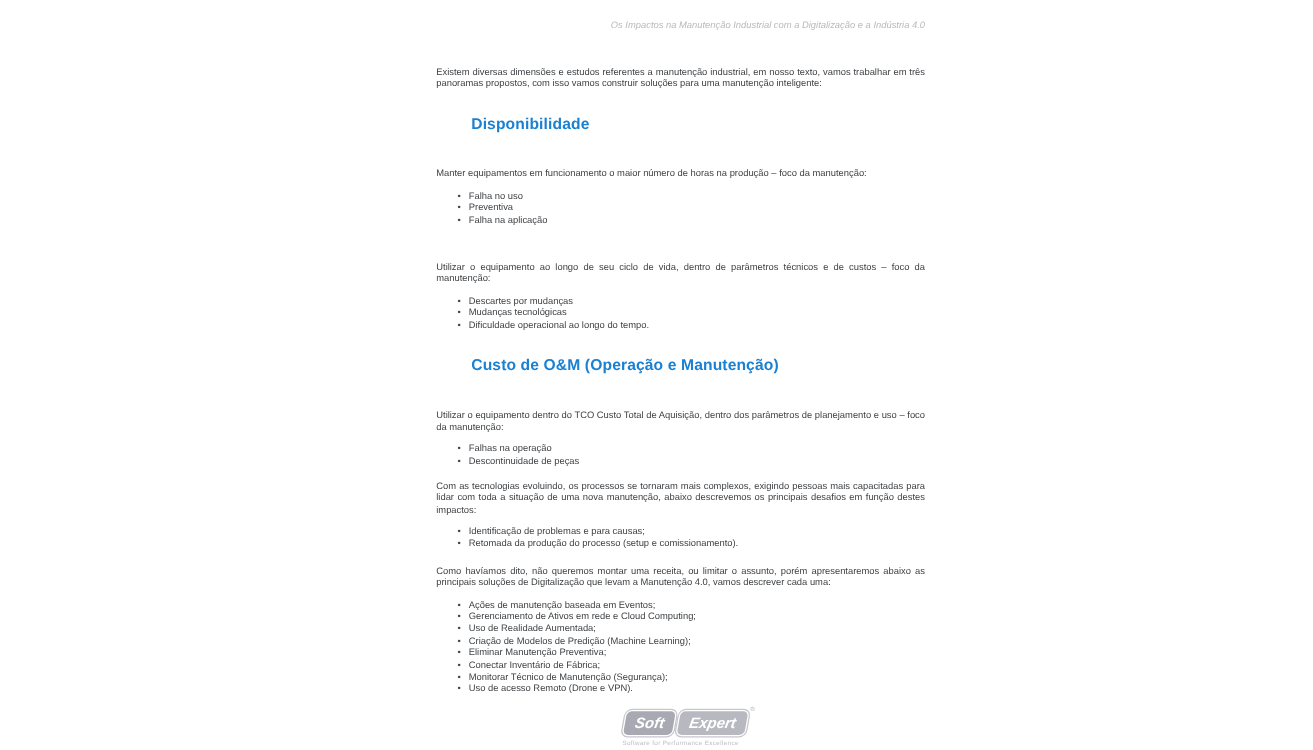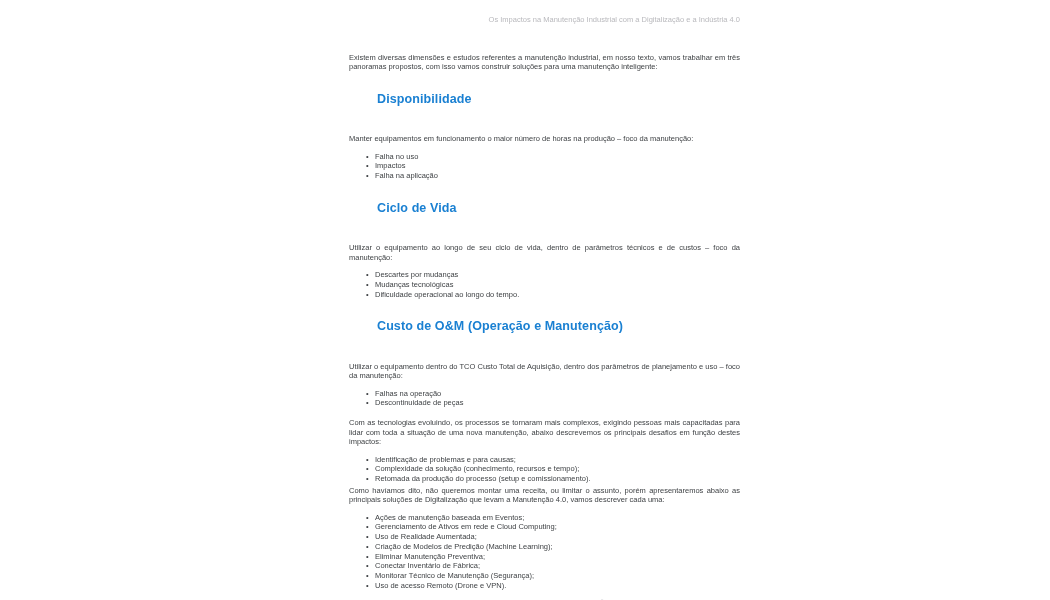--- a/index.html
+++ b/index.html
@@ -11,20 +11,21 @@
     left: 349px;
     top: 15px;
     width: 391px;
     color: #3f4245;
   }
 
   .running-header {
     text-align: right;
     font-size: 7.5px;
     line-height: 9.5px;
+    font-style: italic;
     color: #b9b9bd;
     margin-bottom: 6px;
   }
 
   p {
     font-size: 7.5px;
     line-height: 9.5px;
     text-align: justify;
     color: #3f4245;
     margin-top: 28px;
@@ -53,21 +54,21 @@
   }
   li::before {
     content: "\2022";
     position: absolute;
     left: 17px;
     top: 0;
     color: #3f4245;
   }
 
   .para-gap   { margin-top: 10px; }
-  .para-gap2  { margin-top: 2px; }
+  .para-gap2  { margin-top: 12px; }
 
   .logo-wrap {
     margin-top: 12px;
     text-align: center;
   }
   .logo-badge {
     display: inline-block;
     position: relative;
     transform: translateX(4px);
   }
@@ -111,43 +112,41 @@
 <div class="doc">
 
   <div class="running-header">Os Impactos na Manutenção Industrial com a Digitalização e a Indústria 4.0</div>
 
   <p>Existem diversas dimensões e estudos referentes a manutenção industrial, em nosso texto, vamos trabalhar em três panoramas propostos, com isso vamos construir soluções para uma manutenção inteligente:</p>
 
   <h2>Disponibilidade</h2>
   <p>Manter equipamentos em funcionamento o maior número de horas na produção – foco da manutenção:</p>
   <ul>
     <li>Falha no uso</li>
-    <li>Impactos</li>
+    <li>Preventiva</li>
     <li>Falha na aplicação</li>
   </ul>
 
-  <h2>Ciclo de Vida</h2>
   <p>Utilizar o equipamento ao longo de seu ciclo de vida, dentro de parâmetros técnicos e de custos – foco da manutenção:</p>
   <ul>
     <li>Descartes por mudanças</li>
     <li>Mudanças tecnológicas</li>
     <li>Dificuldade operacional ao longo do tempo.</li>
   </ul>
 
   <h2>Custo de O&amp;M (Operação e Manutenção)</h2>
   <p>Utilizar o equipamento dentro do TCO Custo Total de Aquisição, dentro dos parâmetros de planejamento e uso – foco da manutenção:</p>
   <ul>
     <li>Falhas na operação</li>
     <li>Descontinuidade de peças</li>
   </ul>
 
   <p class="para-gap">Com as tecnologias evoluindo, os processos se tornaram mais complexos, exigindo pessoas mais capacitadas para lidar com toda a situação de uma nova manutenção, abaixo descrevemos os principais desafios em função destes impactos:</p>
   <ul>
     <li>Identificação de problemas e para causas;</li>
-    <li>Complexidade da solução (conhecimento, recursos e tempo);</li>
     <li>Retomada da produção do processo (setup e comissionamento).</li>
   </ul>
 
   <p class="para-gap2">Como havíamos dito, não queremos montar uma receita, ou limitar o assunto, porém apresentaremos abaixo as principais soluções de Digitalização que levam a Manutenção 4.0, vamos descrever cada uma:</p>
   <ul>
     <li>Ações de manutenção baseada em Eventos;</li>
     <li>Gerenciamento de Ativos em rede e Cloud Computing;</li>
     <li>Uso de Realidade Aumentada;</li>
     <li>Criação de Modelos de Predição (Machine Learning);</li>
     <li>Eliminar Manutenção Preventiva;</li>

